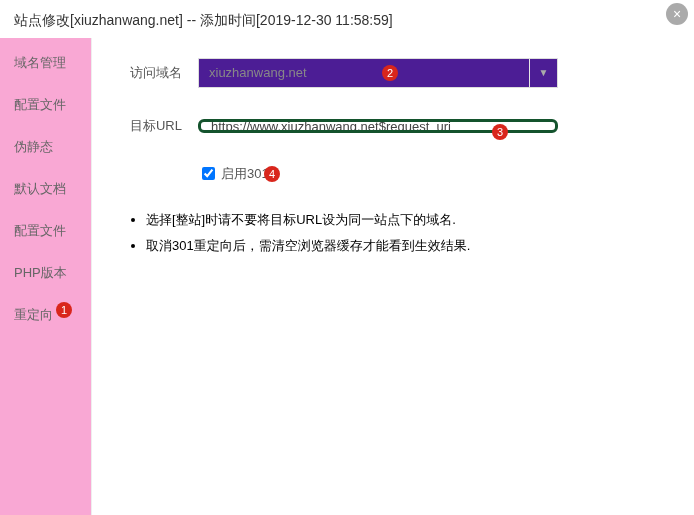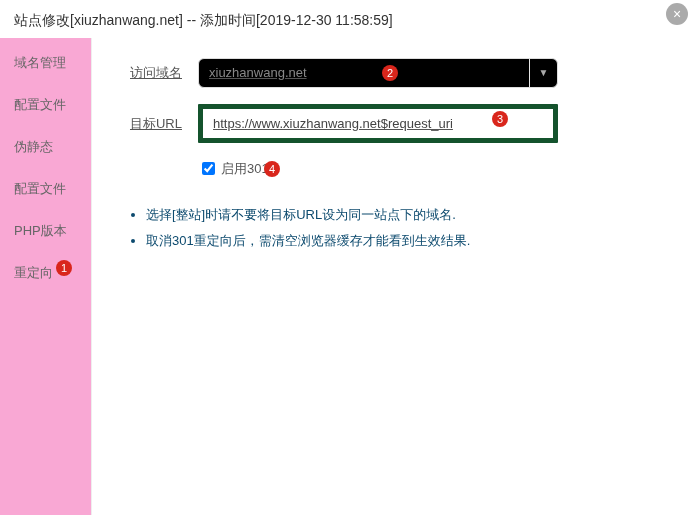--- a/index.html
+++ b/index.html
@@ -54,38 +54,37 @@
     position: relative;
   }
   .main {
     flex: 1;
     padding: 20px 30px 0 30px;
     color: #555;
   }
   .form-row {
     display: flex;
     align-items: center;
-    margin-bottom: 16px;
+    margin-bottom: 29px;
     position: relative;
-    text-decoration: underline;
   }
   .form-label {
     width: 60px;
     text-align: right;
     color: #555;
     margin-right: 16px;
     font-size: 13px;
   }
   .select-box {
     flex: 1;
     max-width: 360px;
     height: 30px;
     border: 1px solid #ddd;
-    border-radius: 6px;
-    background: #000000;
+    border-radius: 1px;
+    background: #4c1d95;
     color: #888;
     padding: 0 30px 0 10px;
     line-height: 28px;
     position: relative;
     cursor: pointer;
   }
   .select-caret {
     position: absolute;
     right: 0;
     top: 0;
@@ -93,41 +92,41 @@
     height: 28px;
     text-align: center;
     line-height: 28px;
     color: #aaa;
     border-left: 1px solid #e6e6e6;
     font-size: 10px;
   }
   .url-input {
     flex: 1;
     max-width: 360px;
-    height: 39px;
-    border: 5px solid #14532d;
-    border-radius: 1px;
+    height: 14px;
+    border: 3px solid #14532d;
+    border-radius: 6px;
     background: #fff;
     color: #444;
     padding: 0 10px;
     font-size: 13px;
     outline: none;
   }
   .checkbox-row {
     display: flex;
     align-items: center;
     margin-left: 76px;
     margin-bottom: 24px;
     position: relative;
   }
   .checkbox-row input { margin-right: 6px; }
   .tips {
     list-style: disc;
     padding-left: 24px;
-    color: #0c4a6e;
+    color: #000000;
     font-size: 13px;
     line-height: 2;
   }
   .badge {
     position: absolute;
     width: 16px;
     height: 16px;
     border-radius: 50%;
     background: #d9261c;
     color: #fff;
@@ -146,20 +145,21 @@
   <div class="close-btn">
     <span>×</span>
   </div>
 </div>
 
 <div class="body">
   <div class="sidebar">
     <div class="sidebar-item"><span>域名管理</span></div>
     <div class="sidebar-item"><span>配置文件</span></div>
     <div class="sidebar-item"><span>伪静态</span></div>
+    <div class="sidebar-item"><span>默认文档</span></div>
     <div class="sidebar-item"><span>配置文件</span></div>
     <div class="sidebar-item"><span>PHP版本</span></div>
     <div class="sidebar-item">
       <span>重定向</span>
       <span class="badge badge-1">1</span>
     </div>
   </div>
 
   <div class="main">
 

